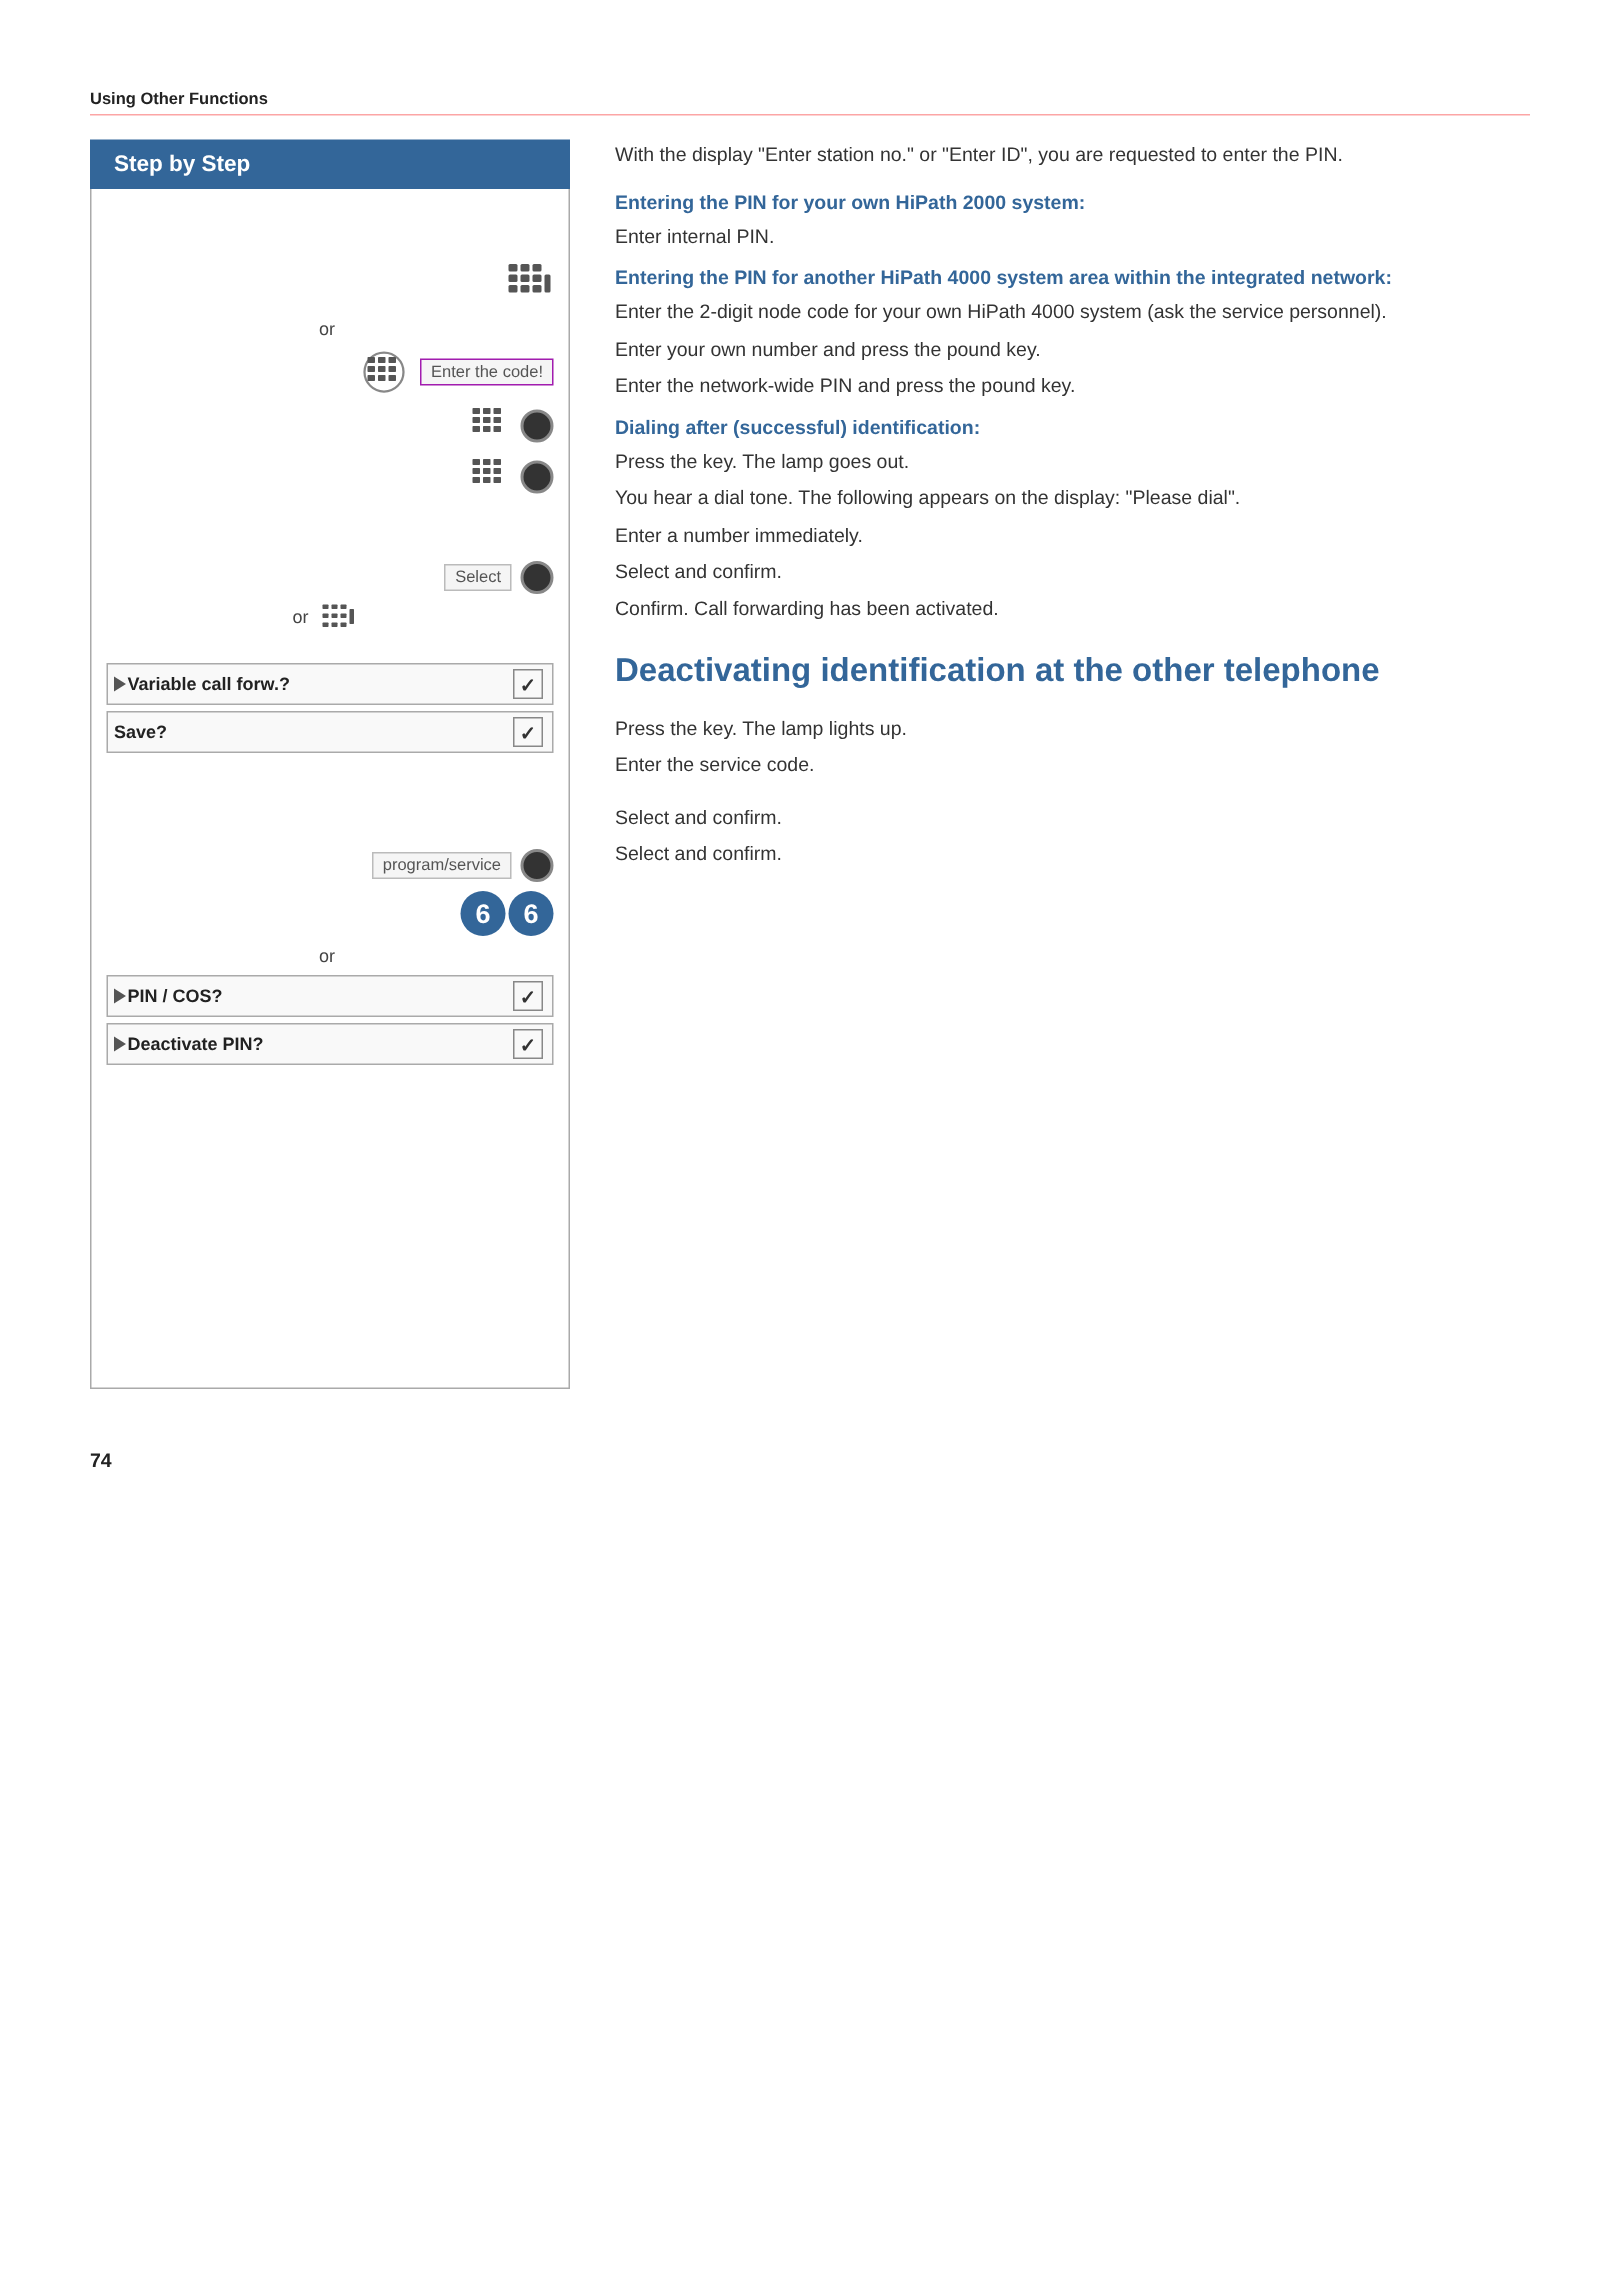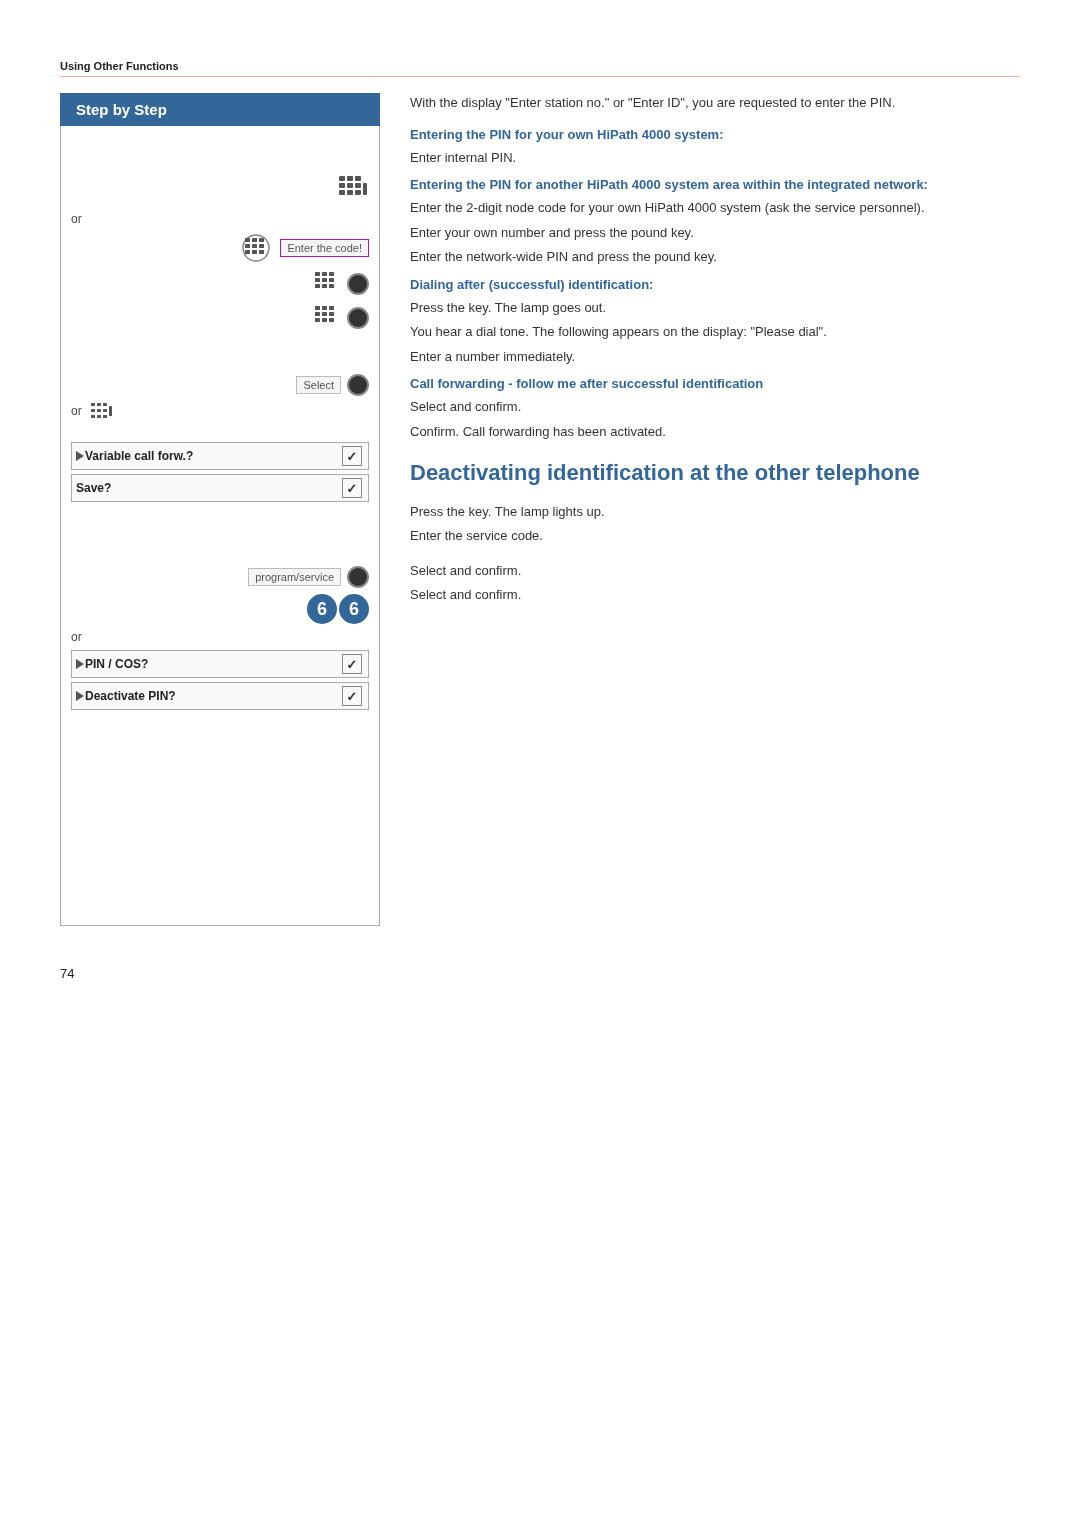--- a/index.html
+++ b/index.html
@@ -69,21 +69,21 @@
       width: 22px;
       height: 22px;
       border-radius: 50%;
       background: #333;
       border: 2px solid #888;
     }
 
     .or-text {
       font-size: 12px;
       color: #444;
-      text-align: left;
+      text-align: center;
       margin-right: 4px;
       margin-bottom: 6px;
       margin-top: 2px;
     }
 
     .speaker-label {
       font-size: 11px;
       color: #555;
       background: #f5f5f5;
       border: 1px solid #bbb;
@@ -156,21 +156,21 @@
       font-size: 22px;
       font-weight: bold;
       color: #336699;
       margin-top: 18px;
       margin-bottom: 14px;
       line-height: 1.3;
     }
 
     .page-number {
       font-size: 13px;
-      font-weight: normal;
+      font-weight: bold;
       color: #222;
       margin-top: 40px;
     }
 
     
     .number-badge-row {
       display: flex;
       align-items: center;
       justify-content: flex-end;
       gap: 2px;
@@ -369,34 +369,33 @@
         </div>
       </div>
 
     </div>
   </div>
 
   <div class="right-col">
 
     <p class="section-intro">With the display "Enter station no." or "Enter ID", you are requested to enter the PIN.</p>
 
-    <p class="section-heading-blue">Entering the PIN for your own HiPath 4000 system:</p>
+    <p class="section-heading-blue">Entering the PIN for your own HiPath 2000 system:</p>
     <p class="section-text">Enter internal PIN.</p>
 
     <p class="section-heading-blue">Entering the PIN for another HiPath 4000 system area within the integrated network:</p>
     <p class="section-text">Enter the 2-digit node code for your own HiPath 4000 system (ask the service personnel).</p>
     <p class="section-text">Enter your own number and press the pound key.</p>
     <p class="section-text">Enter the network-wide PIN and press the pound key.</p>
 
     <p class="section-heading-blue">Dialing after (successful) identification:</p>
     <p class="section-text">Press the key. The lamp goes out.</p>
     <p class="section-text">You hear a dial tone. The following appears on the display: "Please dial".</p>
     <p class="section-text">Enter a number immediately.</p>
 
-    <p class="section-heading-blue">Call forwarding - follow me after successful identification</p>
     <p class="section-text">Select and confirm.</p>
     <p class="section-text">Confirm. Call forwarding has been activated.</p>
 
     <h2 class="big-heading">Deactivating identification at the other telephone</h2>
 
     <p class="section-text">Press the key. The lamp lights up.</p>
     <p class="section-text">Enter the service code.</p>
 
     <div style="height: 10px;"></div>
 

